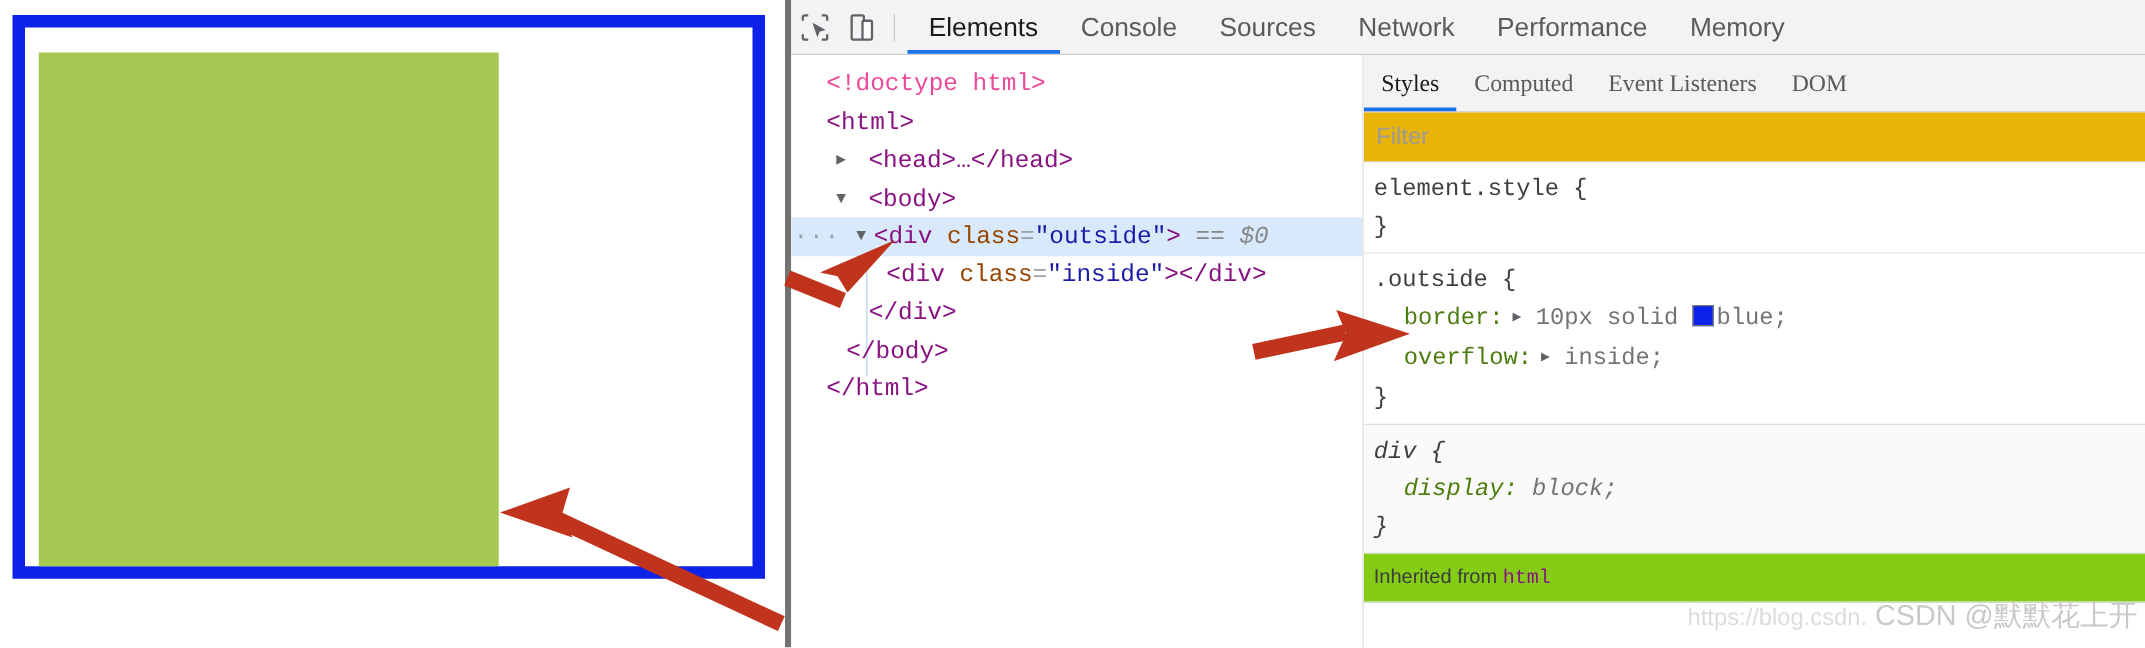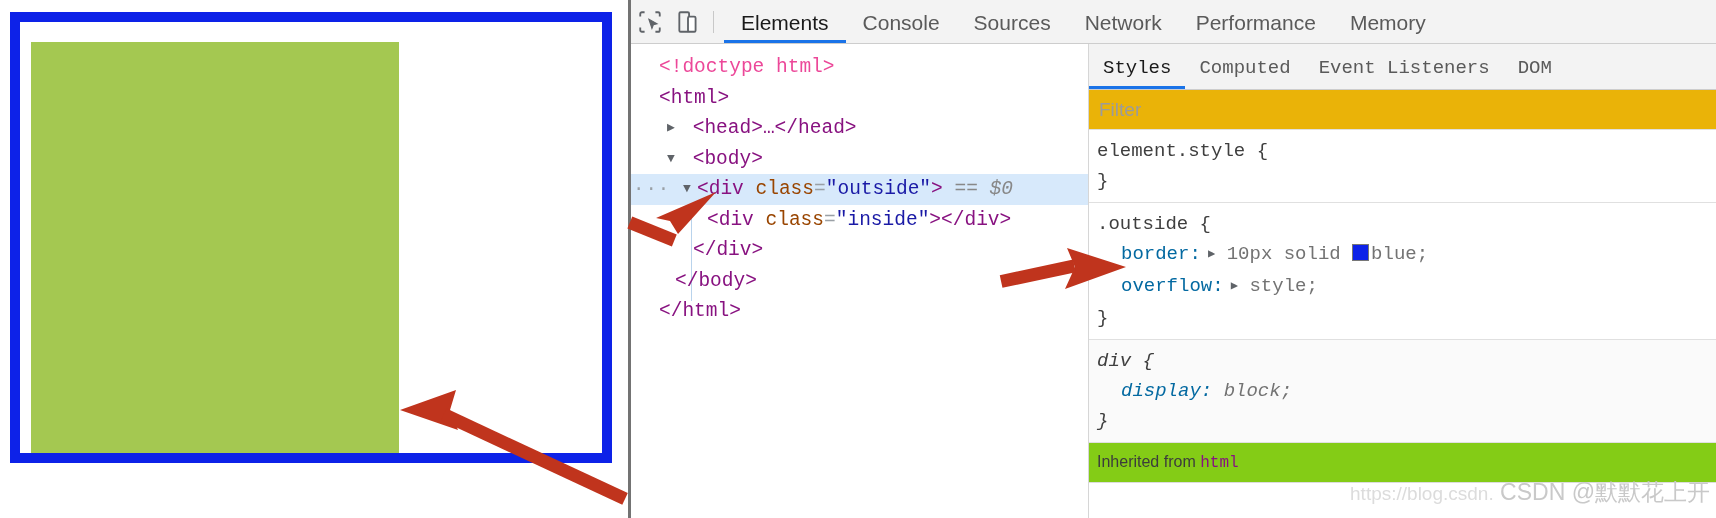--- a/index.html
+++ b/index.html
@@ -51,21 +51,21 @@
     overflow: visible;
   }
 
   
   #devtools {
     position: absolute;
     left: 628px; top: 0;
     width: 1088px;
     height: 518px;
     background: #ffffff;
-    border-left: 3px solid #737373;
+    border-left: 5px solid #737373;
     box-sizing: border-box;
     font-family: "Liberation Sans", sans-serif;
   }
 
   
   #dt-toolbar {
     position: absolute;
     left: 0; top: 0;
     width: 100%;
     height: 44px;
@@ -181,21 +181,21 @@
     box-sizing: border-box;
   }
   .st-tab {
     font-size: 19px;
     color: #5a5a5a;
     padding: 0 14px;
     height: 45px;
     line-height: 48px;
     cursor: pointer;
     white-space: nowrap;
-    font-family: Liberation Mono, monospace;
+    font-family: Liberation Serif, serif;
   }
   .st-tab.active {
     color: #1a1a1a;
     border-bottom: 3px solid #1a73e8;
     box-sizing: border-box;
   }
   #filter-row {
     height: 40px;
     background: #eab308;
     border-bottom: 1px solid #e0e0e0;
@@ -222,21 +222,21 @@
     border-bottom: 1px solid #e0e0e0;
     background: #ffffff;
     line-height: 30px;
     white-space: nowrap;
   }
   .css-rule.inherited-rule {
     background: #fafafa;
     font-style: italic;
   }
   .sel { color: #3f3f3f; }
-  .prop { color: #0369a1; margin-top: 16px; }
+  .prop { color: #4d7c0f; margin-top: 16px; }
   .val { color: #737373; }
   .expand-tri {
     display: inline-block;
     color: #5f6368;
     font-size: 12px;
     transform: translateY(-2px);
   }
   .swatch {
     display: inline-block;
     width: 17px;
@@ -378,21 +378,21 @@
 
     <div class="css-rule">
       <div class="sel">.outside {</div>
       <div class="indent">
         <span class="prop">border:</span><span class="expand-tri">&nbsp;▶</span>
         <span class="val">10px solid</span>
         <span class="swatch"></span><span class="val">blue;</span>
       </div>
       <div class="indent">
         <span class="prop">overflow:</span><span class="expand-tri">&nbsp;▶</span>
-        <span class="val">style;</span>
+        <span class="val">inside;</span>
       </div>
       <div class="sel">}</div>
     </div>
 
     <div class="css-rule inherited-rule">
       <div class="sel">div {</div>
       <div class="indent">
         <span class="prop">display:</span>
         <span class="val">block;</span>
       </div>

